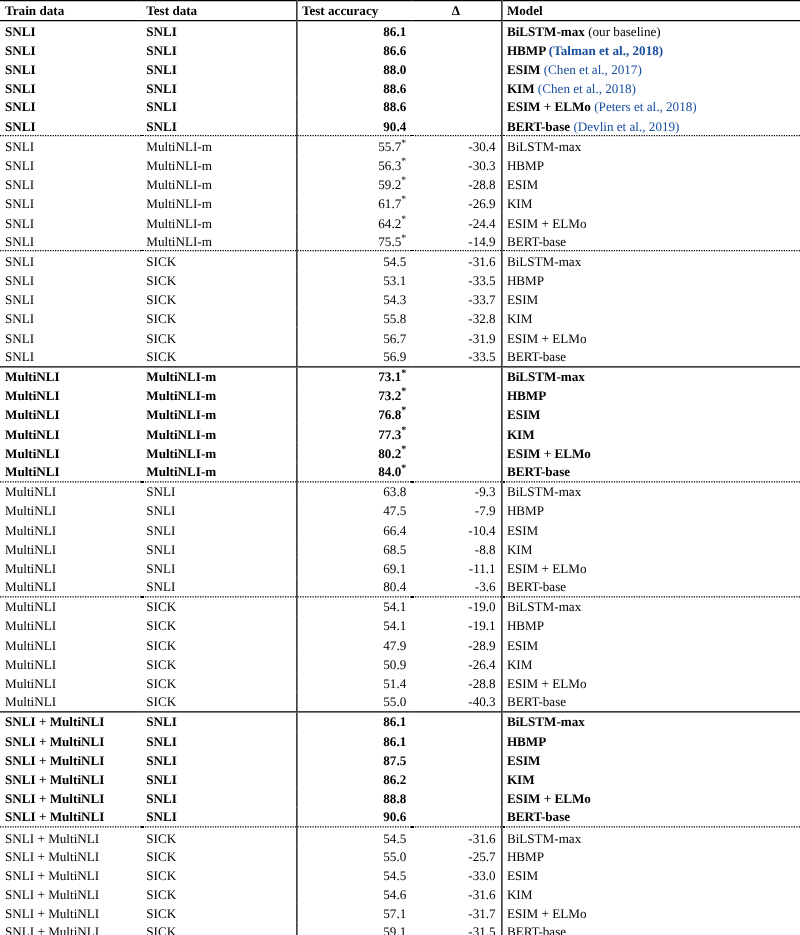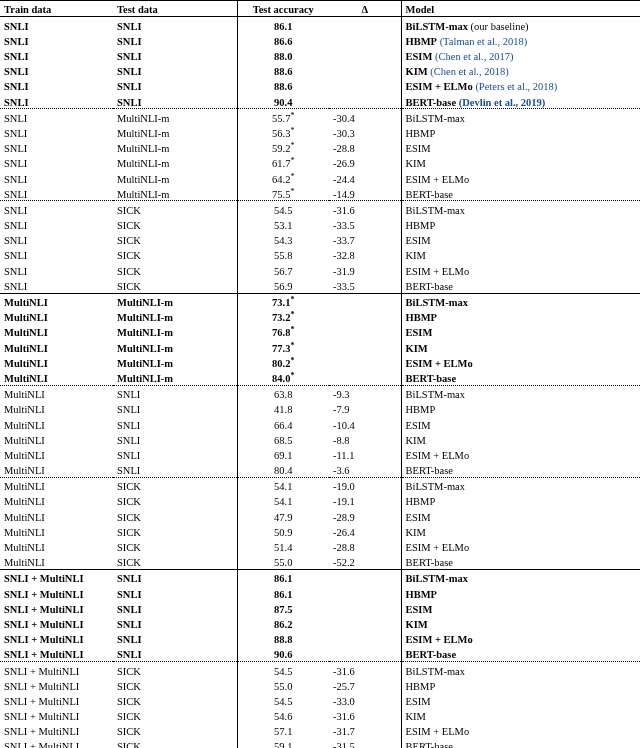--- a/index.html
+++ b/index.html
@@ -38,31 +38,31 @@
   col.c-acc   { width: 92px; }
   col.c-delta { width: 72px; }
   col.c-model { width: 239px; }
 
   thead th {
     font-weight: bold;
     text-align: left;
     font-size: 10.5px;
     padding-bottom: 1px;
   }
-  thead th.acc-h { text-align: center; }
+  thead th.acc-h { }
   thead th.delta-h { text-align: center; }
 
   
   .vline-l { border-left: 1px solid #000; }
   .vline-r { border-right: 1px solid #000; }
   .rule-thin td { border-top: 1px solid #000; }
   .dotted td { border-top: 1px dotted #000; }
 
-  .acc { text-align: center; }
-  .delta { text-align: left; }
+  .acc { text-align: right; }
+  .delta { text-align: right; }
   .bold { font-weight: bold; }
   .cite { color: #1a4fa0; }
   .plain-note { font-weight: normal; }
   sup.star {
     font-size: 8px;
     vertical-align: super;
     line-height: 0;
   }
   .u { }
   .topline { border-top: 1.6px solid #000; padding-left: 40px; }
@@ -96,21 +96,21 @@
           <td class="bold">SNLI</td>
           <td class="acc vline-l bold"><span>86.1</span></td>
           <td class="delta vline-r bold"></td>
           <td class="bold"><span>BiLSTM-max</span><span class="plain-note"> (our baseline)</span></td>
         </tr>
         <tr>
           <td class="bold">SNLI</td>
           <td class="bold">SNLI</td>
           <td class="acc vline-l bold"><span>86.6</span></td>
           <td class="delta vline-r bold"></td>
-          <td class="bold"><span>HBMP</span><span class="cite plain-note" style="color: rgb(26, 79, 160);"> (Talman et al., 2018)</span></td>
+          <td class="bold"><span>HBMP</span><span class="cite plain-note" style="color: rgb(26, 79, 160); font-weight: bold;"> (Talman et al., 2018)</span></td>
         </tr>
         <tr>
           <td class="bold">SNLI</td>
           <td class="bold">SNLI</td>
           <td class="acc vline-l bold"><span>88.0</span></td>
           <td class="delta vline-r bold"></td>
           <td class="bold"><span>ESIM</span><span class="cite plain-note" style="color: rgb(26, 79, 160); margin-top: 35px;"> (Chen et al., 2017)</span></td>
         </tr>
         <tr>
           <td class="bold">SNLI</td>
@@ -124,21 +124,21 @@
           <td class="bold">SNLI</td>
           <td class="acc vline-l bold"><span>88.6</span></td>
           <td class="delta vline-r bold"></td>
           <td class="bold"><span>ESIM + ELMo</span><span class="cite plain-note" style="color: rgb(26, 79, 160);"> (Peters et al., 2018)</span></td>
         </tr>
         <tr>
           <td class="bold">SNLI</td>
           <td class="bold">SNLI</td>
           <td class="acc vline-l bold"><span>90.4</span></td>
           <td class="delta vline-r bold"></td>
-          <td class="bold"><span>BERT-base</span><span class="cite plain-note" style="color: rgb(26, 79, 160); font-weight: bold;"> (Devlin et al., 2019)</span></td>
+          <td class="bold"><span>BERT-base</span><span class="cite plain-note" style="color: rgb(26, 79, 160);"> (Devlin et al., 2019)</span></td>
         </tr>
         <tr class="dotted">
           <td class="">SNLI</td>
           <td class="">MultiNLI-m</td>
           <td class="acc vline-l "><span>55.7</span><sup class="star">*</sup></td>
           <td class="delta vline-r "><span>-30.4</span></td>
           <td class=""><span>BiLSTM-max</span></td>
         </tr>
         <tr>
           <td class="">SNLI</td>
@@ -262,21 +262,21 @@
         <tr class="dotted">
           <td class="">MultiNLI</td>
           <td class="">SNLI</td>
           <td class="acc vline-l "><span>63.8</span></td>
           <td class="delta vline-r "><span>-9.3</span></td>
           <td class=""><span>BiLSTM-max</span></td>
         </tr>
         <tr>
           <td class="">MultiNLI</td>
           <td class="">SNLI</td>
-          <td class="acc vline-l "><span>41.8</span></td>
+          <td class="acc vline-l "><span>47.5</span></td>
           <td class="delta vline-r "><span>-7.9</span></td>
           <td class=""><span>HBMP</span></td>
         </tr>
         <tr>
           <td class="">MultiNLI</td>
           <td class="">SNLI</td>
           <td class="acc vline-l "><span>66.4</span></td>
           <td class="delta vline-r "><span>-10.4</span></td>
           <td class=""><span>ESIM</span></td>
         </tr>
@@ -333,21 +333,21 @@
           <td class="">MultiNLI</td>
           <td class="">SICK</td>
           <td class="acc vline-l "><span>51.4</span></td>
           <td class="delta vline-r "><span>-28.8</span></td>
           <td class=""><span>ESIM + ELMo</span></td>
         </tr>
         <tr>
           <td class="">MultiNLI</td>
           <td class="">SICK</td>
           <td class="acc vline-l "><span class="u">55.0</span></td>
-          <td class="delta vline-r "><span>-52.2</span></td>
+          <td class="delta vline-r "><span>-40.3</span></td>
           <td class=""><span>BERT-base</span></td>
         </tr>
         <tr class="rule-thin">
           <td class="bold">SNLI + MultiNLI</td>
           <td class="bold">SNLI</td>
           <td class="acc vline-l bold"><span>86.1</span></td>
           <td class="delta vline-r bold"></td>
           <td class="bold"><span>BiLSTM-max</span></td>
         </tr>
         <tr>

